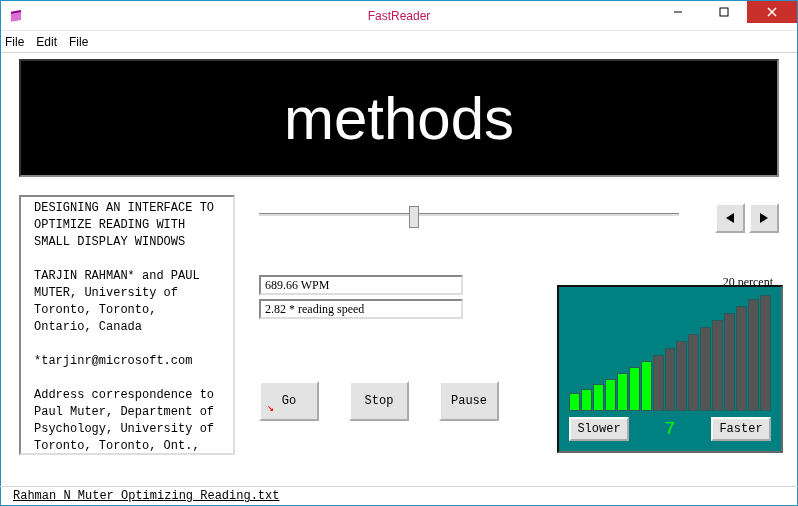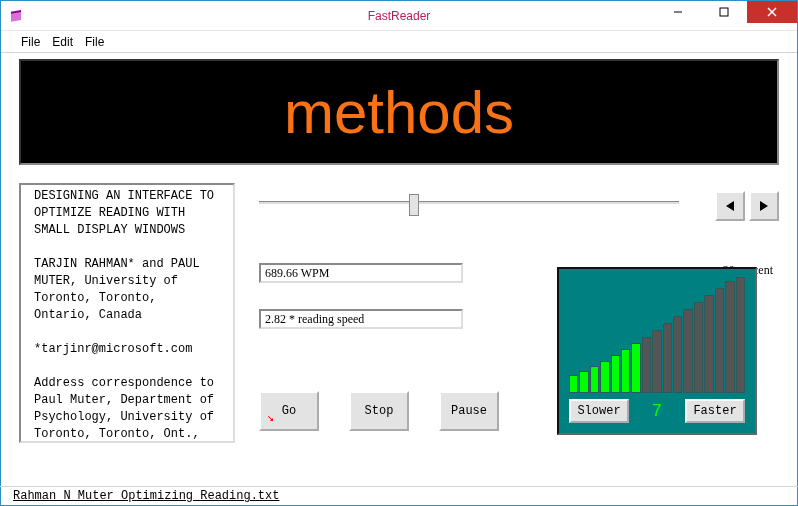--- a/index.html
+++ b/index.html
@@ -3,40 +3,40 @@
 <meta charset="utf-8">
 <style>
 *{box-sizing:border-box;margin:0;padding:0}
 body{font-family:"SimSun","NSimSun",monospace;font-size:12px;background:#fff;width:798px;height:506px;overflow:hidden;border:1px solid #2a8fc4}
 .titlebar{height:30px;background:#fff;display:flex;align-items:center;position:relative;border-bottom:1px solid #e8e8e8}
 .titlebar .icon{width:16px;height:16px;margin-left:8px;display:flex;align-items:center;justify-content:center}
 .titlebar .title{position:absolute;left:50%;transform:translateX(-50%);font-family:"Microsoft YaHei",sans-serif;font-size:12px;color:#be185d}
 .winbtns{position:absolute;right:0;top:0;display:flex}
 .winbtn{width:46px;height:22px;display:flex;align-items:center;justify-content:center;font-size:12px;background:#fff}
 .winbtn.close{background:#c9302c;color:#fff;width:50px;height:22px}
-.menubar{height:22px;background:#fff;display:flex;align-items:center;padding-left:20px;font-family:"Microsoft YaHei",sans-serif;border-bottom:1px solid #d6d6d6}
+.menubar{height:22px;background:#fff;display:flex;align-items:center;padding-left:4px;font-family:"Microsoft YaHei",sans-serif;border-bottom:1px solid #d6d6d6}
 .menubar span{margin-right:12px;cursor:default}
 .client{padding:0 18px;background:#fff}
-.display{width:760px;height:106px;background:#000;color:#f97316;border:2px inset #888;display:flex;align-items:center;justify-content:center;font-family:Arial,sans-serif;font-size:60px;margin-top:6px}
+.display{width:760px;height:118px;background:#000;color:#ffffff;border:2px inset #888;display:flex;align-items:center;justify-content:center;font-family:Arial,sans-serif;font-size:60px;margin-top:6px}
 .row2{display:flex;margin-top:18px;gap:6px}
 .textcol{width:216px;flex-shrink:0}
 .textbox{width:216px;height:260px;border:2px inset #ddd;padding:3px 13px;font-family:"Courier New",monospace;font-size:12px;line-height:17px;white-space:pre-wrap;overflow:hidden}
 .rightcol{flex:1;padding-left:18px;position:relative}
 .slider-track{height:4px;border-top:1px solid #888;border-bottom:1px solid #fff;background:#ddd;width:420px;position:relative;margin-top:18px}
 .slider-thumb{position:absolute;top:-8px;left:150px;width:10px;height:22px;background:#e3e3e3;border:1px solid #888}
 .navbtns{position:absolute;right:0;top:8px;display:flex;gap:4px}
 .navbtn{width:30px;height:30px;background:#e3e3e3;border:2px outset #fff;display:flex;align-items:center;justify-content:center;font-size:16px}
 .statbox{width:204px;height:20px;border:2px inset #ddd;padding:1px 4px;font-family:Liberation Serif, serif;font-size:12px;margin-top:58px}
-.statbox+.statbox{margin-top:26px}
+.statbox+.statbox{margin-top:4px}
 .ctrlrow{display:flex;gap:30px;margin-top:62px}
 .btn{width:60px;height:40px;background:#e3e3e3;border:2px outset #fff;font-family:"Courier New",monospace;font-size:12px;display:flex;align-items:center;justify-content:center;cursor:default;position:relative}
 .go-arrow{position:absolute;left:6px;bottom:4px;color:red;font-size:12px}
 .speedpanel{position:absolute;right:0;top:84px;width:222px}
 .percent{font-family:Liberation Serif, serif;font-size:12px;position:absolute;right:6px;top:-4px}
-.eq{width:200px;height:168px;background:#008080;border:2px inset #666;padding:8px 10px 6px;position:relative}
+.eq{width:226px;height:168px;background:#008080;border:2px inset #666;padding:8px 10px 6px;margin-top:6px;position:relative}
 .bars{display:flex;align-items:flex-end;gap:1px;height:116px;position:relative}
 .bar{width:11px;background:#555;border:1px solid #2a5a5a}
 .bar.on{background:#00ff00}
 .eqctrl{display:flex;justify-content:space-between;align-items:center;margin-top:6px}
 .eqbtn{width:60px;height:24px;background:#e3e3e3;border:2px outset #fff;font-family:"Courier New",monospace;font-size:12px;display:flex;align-items:center;justify-content:center}
 .eqnum{color:#00ff00;font-family:"Courier New",monospace;font-size:18px}
 .statusbar{position:absolute;bottom:0;left:0;right:0;height:20px;border-top:1px solid #d6d6d6;padding:2px 13px;font-family:"Courier New",monospace;font-size:12px;text-decoration:underline}
 </style>
 </head>
 <body>

